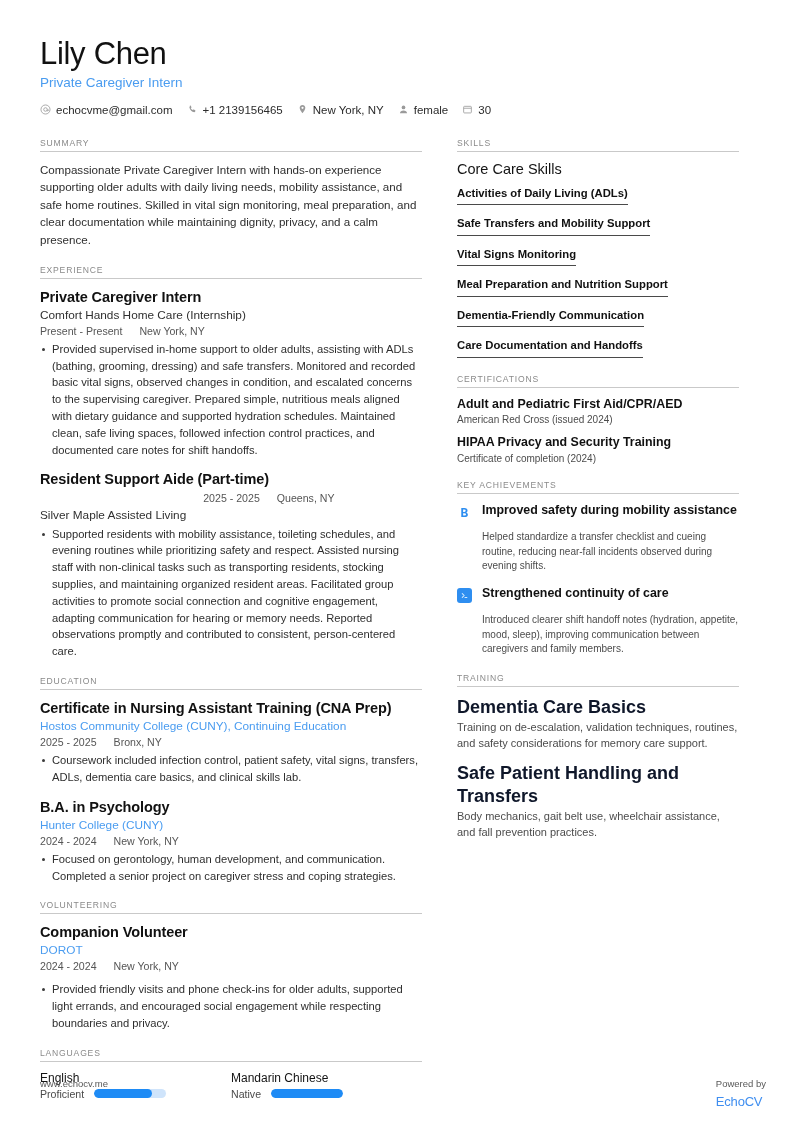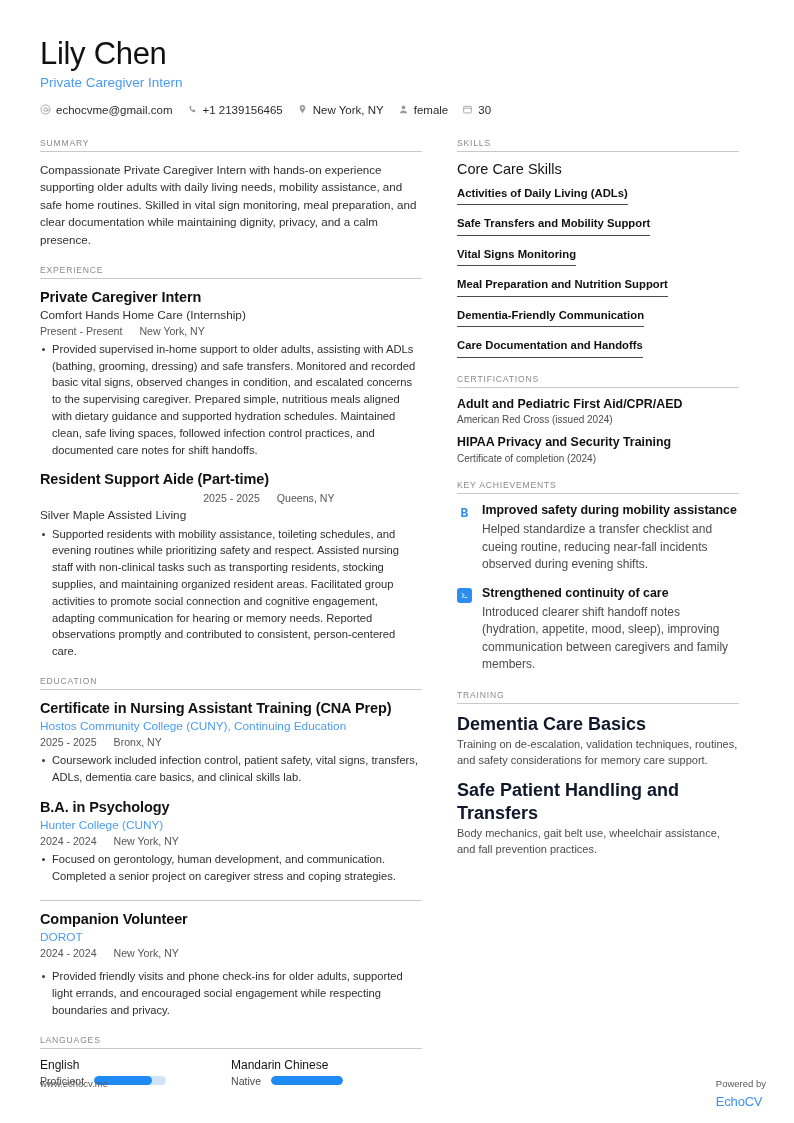--- a/index.html
+++ b/index.html
@@ -213,24 +213,24 @@
     color: #ffffff;
   }
   .ach-body { flex: 1 1 auto; }
   .ach-title {
     font-size: 12.4px;
     font-weight: bold;
     color: #111111;
     line-height: 1.25;
   }
   .ach-desc {
-    font-size: 12px;
+    font-size: 10px;
     color: #4c4c4c;
     line-height: 1.45;
-    margin-top: 3px;
+    margin-top: 12px;
   }
 
   .train-item { margin-bottom: 10px; }
   .train-name {
     font-size: 18px;
     font-weight: bold;
     color: #0f172a;
     line-height: 1.25;
   }
   .train-desc {
@@ -382,20 +382,21 @@
             <span>2024 - 2024</span>
             <span>New York, NY</span>
           </div>
           <ul class="bullets">
             <li>Focused on gerontology, human development, and communication. Completed a senior project on caregiver stress and coping strategies.</li>
           </ul>
         </div>
       </div>
 
       <div class="section">
+        <div class="section-title">VOLUNTEERING</div>
         <div class="section-rule"></div>
 
         <div class="entry">
           <div class="entry-title">Companion Volunteer</div>
           <div class="entry-sub link">DOROT</div>
           <div class="entry-meta">
             <span>2024 - 2024</span>
             <span>New York, NY</span>
           </div>
           <ul class="bullets" style="margin-top:9px;">

